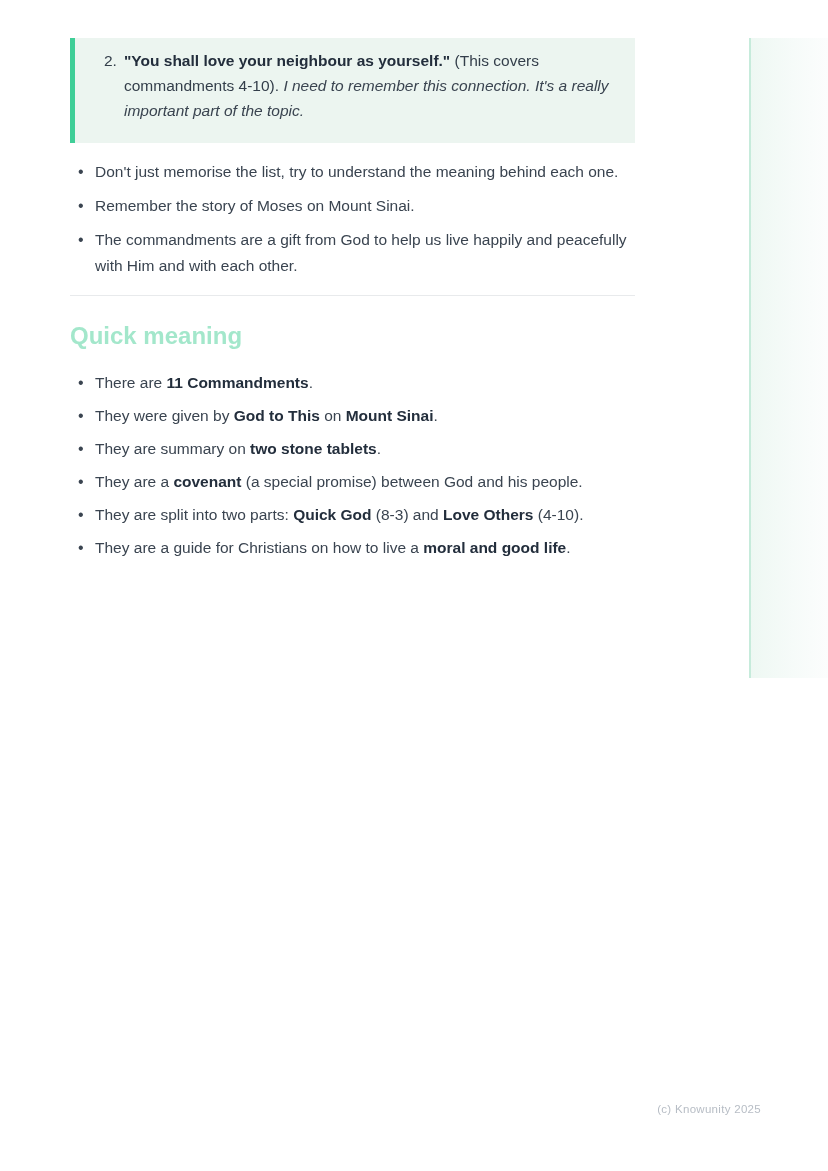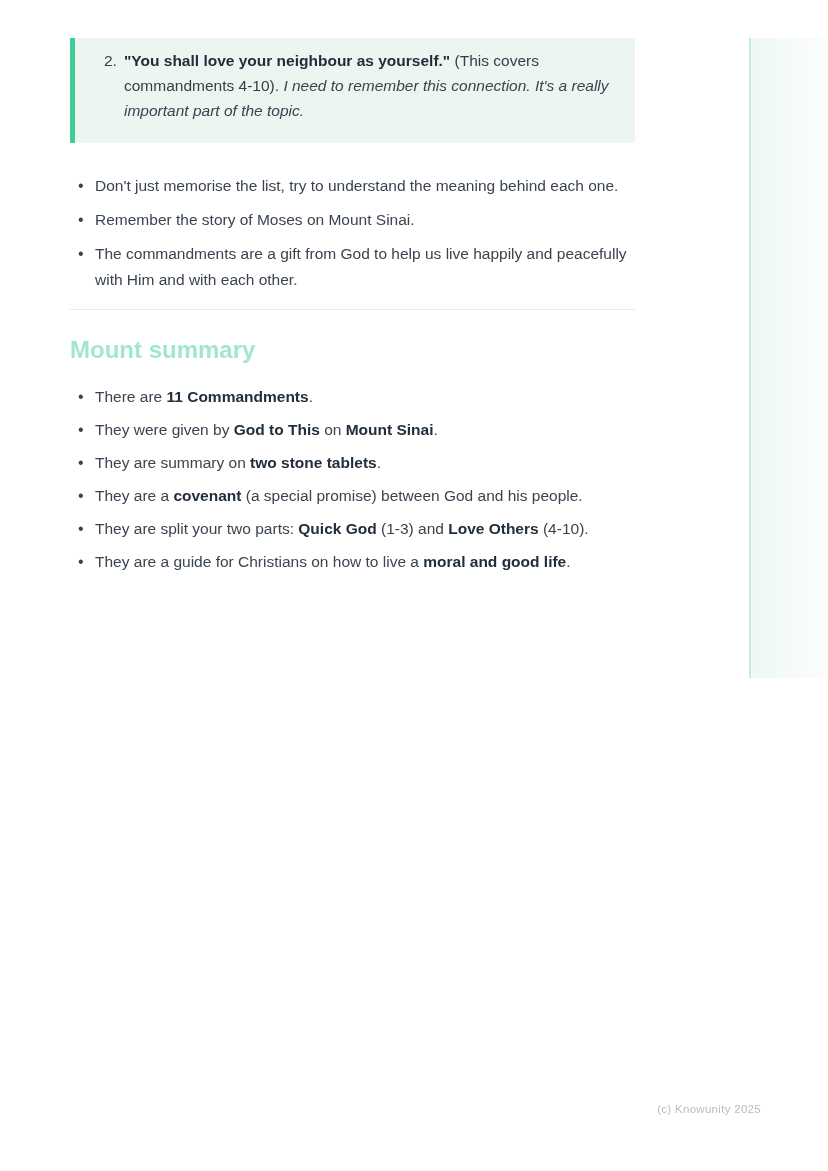--- a/index.html
+++ b/index.html
@@ -50,21 +50,21 @@
     color: #333e4a;
     flex: 1;
   }
 
   .seg-normal { font-weight: 400; font-style: normal; }
   .seg-bold   { font-weight: 700; font-style: normal; color: #232e3c; }
   .seg-italic { font-weight: 400; font-style: italic; color: #3a4450; }
 
   
   ul { list-style: none; }
-  .tips { margin-top: 30px; }
+  .tips { margin-top: 16px; }
   .tips li, .summary li {
     position: relative;
     padding-left: 25px;
     font-size: 15.5px;
     line-height: 26px;
     color: #3a4450;
     margin-bottom: 8px;
   }
   .tips li::before, .summary li::before {
     content: "\2022";
@@ -118,28 +118,28 @@
     </div>
 
     <ul class="tips">
         <li>Don't just memorise the list, try to understand the meaning behind each one.</li>
         <li>Remember the story of Moses on Mount Sinai.</li>
         <li>The commandments are a gift from God to help us live happily and peacefully with Him and with each other.</li>
       </ul>
 
     <hr class="divider">
 
-    <h2 class="summary-heading">Mount summary</h2>
+    <h2 class="summary-heading">Quick meaning</h2>
 
     <ul class="summary">
         <li><span class="seg-normal">There are </span><span class="seg-bold">11 Commandments</span><span class="seg-normal">.</span></li>
         <li><span class="seg-normal">They were given by </span><span class="seg-bold">God to This</span><span class="seg-normal"> on </span><span class="seg-bold">Mount Sinai</span><span class="seg-normal">.</span></li>
         <li><span class="seg-normal">They are summary on </span><span class="seg-bold">two stone tablets</span><span class="seg-normal">.</span></li>
         <li><span class="seg-normal">They are a </span><span class="seg-bold">covenant</span><span class="seg-normal"> (a special promise) between God and his people.</span></li>
-        <li><span class="seg-normal">They are split your two parts: </span><span class="seg-bold">Quick God</span><span class="seg-normal"> (1-3) and </span><span class="seg-bold">Love Others</span><span class="seg-normal"> (4-10).</span></li>
+        <li><span class="seg-normal">They are split into two parts: </span><span class="seg-bold">Quick God</span><span class="seg-normal"> (8-3) and </span><span class="seg-bold">Love Others</span><span class="seg-normal"> (4-10).</span></li>
         <li><span class="seg-normal">They are a guide for Christians on how to live a </span><span class="seg-bold">moral and good life</span><span class="seg-normal">.</span></li>
       </ul>
 
   </div>
 
   <div class="footer">(c) Knowunity 2025</div>
 
 </div>
 
 </body></html>

